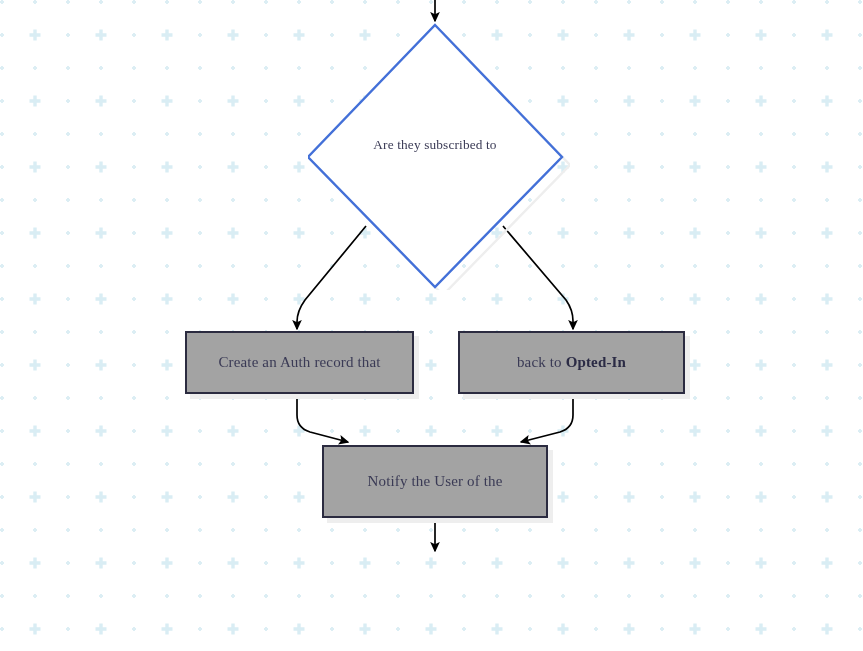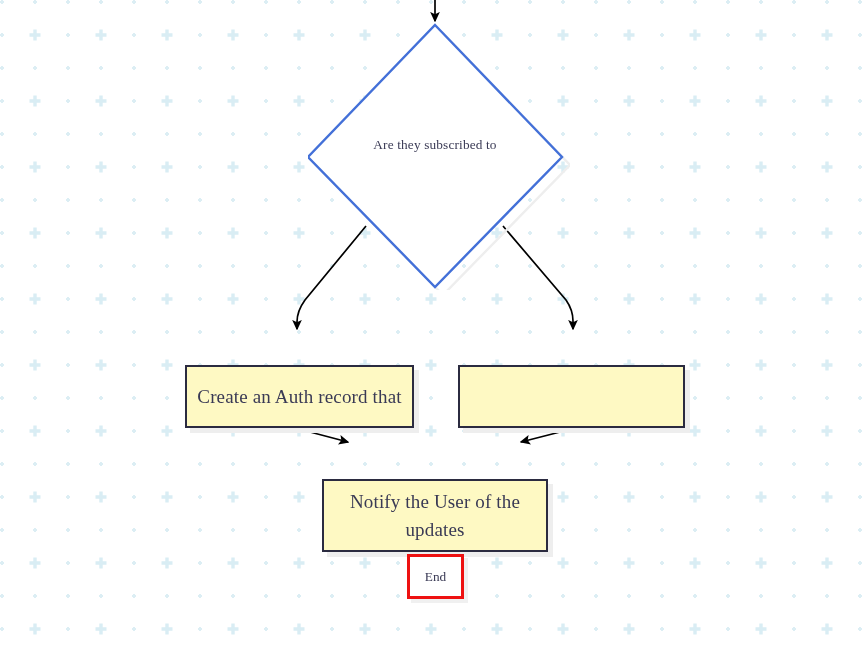--- a/index.html
+++ b/index.html
@@ -49,28 +49,27 @@
   .node {
     position: absolute;
     z-index: 3;
     box-sizing: border-box;
     display: flex;
     align-items: center;
     justify-content: center;
     text-align: center;
   }
   .box {
-    background: #fef9c3;
+    background: #a3a3a3;
     border: 2px solid #2b2b40;
     box-shadow: 5px 5px 0 0 #eeeeee;
     color: #3a3a55;
-    font-size: 19px;
+    font-size: 15px;
     line-height: 1.45;
     letter-spacing: 0.15px;
-    margin-top: 34px;
   }
   .box .txt { padding: 0 10px; }
   .box b { font-weight: 700; color: #2b2b45; }
   .end-box {
     background: #ffffff;
     border: 3px solid #ee1111;
     box-shadow: 4px 4px 0 0 #f0f0f0;
     color: #3a3a55;
     font-size: 13.3px;
   }
@@ -137,27 +136,24 @@
   </div>
 
   <div class="node box" style="left:185px; top:331px; width:229px; height:63px;">
     <div class="txt">
       <div>Create an Auth record that</div>
     </div>
   </div>
 
   <div class="node box" style="left:458px; top:331px; width:227px; height:63px;">
     <div class="txt">
+      <div><span>back to </span><b>Opted-In</b></div>
     </div>
   </div>
 
   <div class="node box" style="left:322px; top:445px; width:226px; height:73px;">
     <div class="txt">
       <div>Notify the User of the</div>
-      <div>updates</div>
     </div>
   </div>
 
-  <div class="node end-box" style="left:407px; top:554px; width:57px; height:45px;">
-    <span>End</span>
-  </div>
 
 </div>
 
 </body></html>

